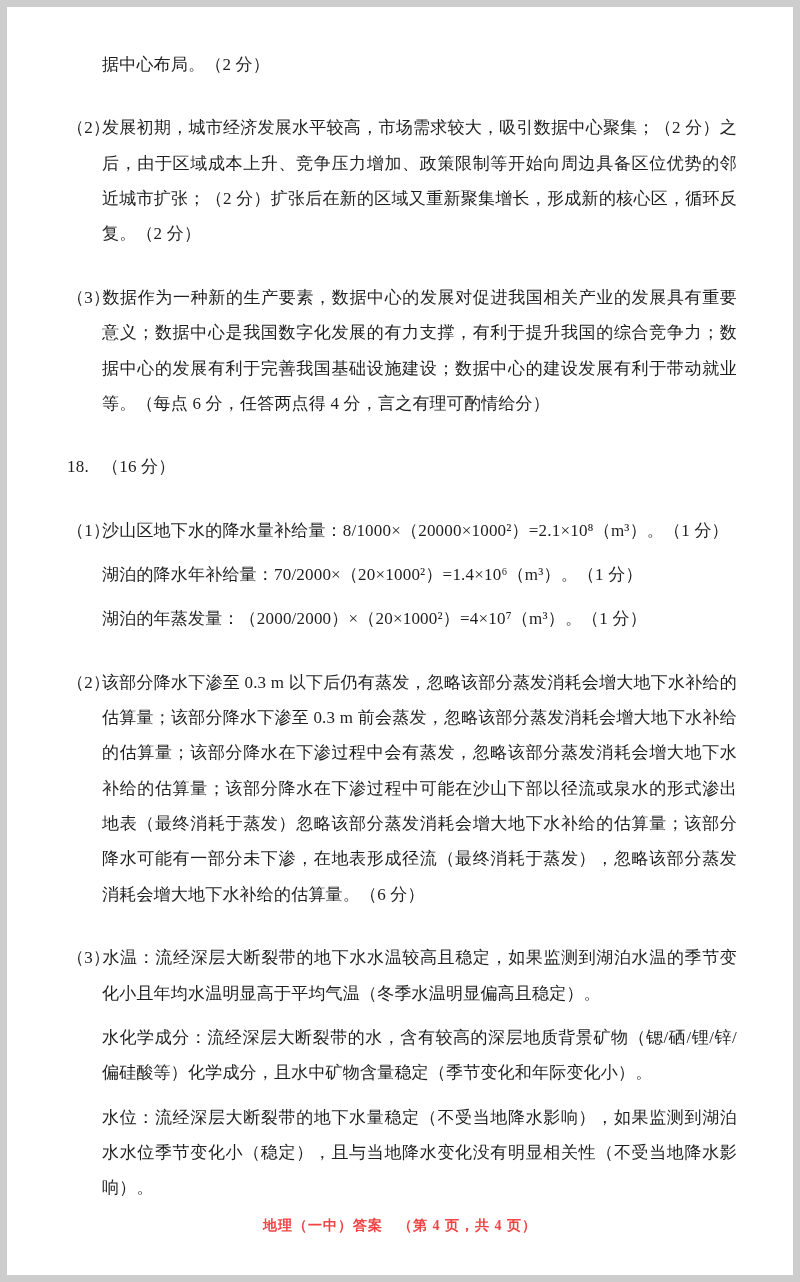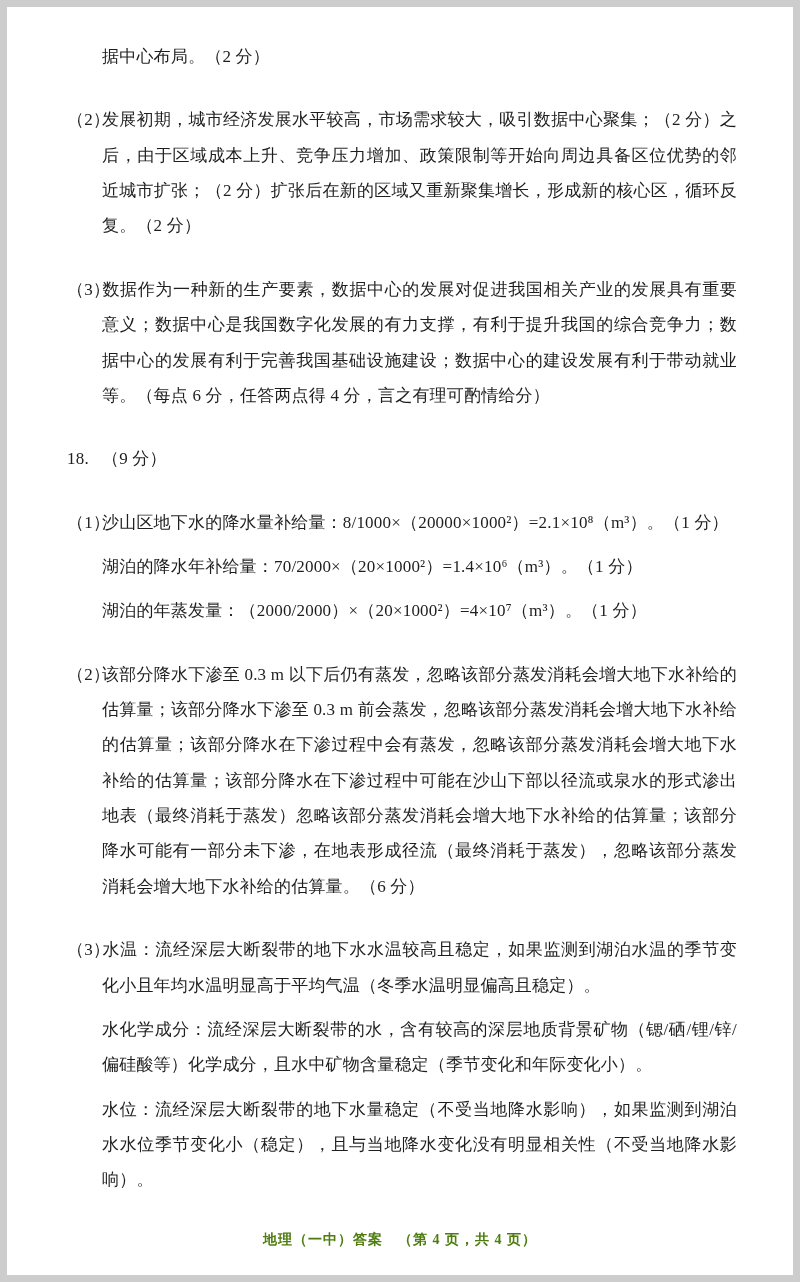--- a/index.html
+++ b/index.html
@@ -8,21 +8,21 @@
     background: #cdcdcd;
     font-family: "Liberation Serif", "DejaVu Serif", serif;
   }
   .page {
     position: relative;
     width: 786px;
     height: 1268px;
     margin: 7px auto;
     background: #ffffff;
     box-sizing: border-box;
-    padding: 32px 56px 120px 60px;
+    padding: 40px 56px 120px 60px;
     color: #1e1e1e;
     font-size: 17px;
   }
   .para {
     margin: 0 0 9px 0;
     line-height: 2.08;
     text-align: justify;
     letter-spacing: 0.2px;
   }
   .hang {
@@ -37,41 +37,41 @@
   }
   .indent {
     padding-left: 35px;
   }
   .q-head {
     text-align: left;
   }
   .footer {
     position: absolute;
     left: 0;
-    bottom: 26px;
+    bottom: 40px;
     width: 100%;
     text-align: center;
     font-size: 14px;
     font-weight: 600;
-    color: #4d7c0f;
+    color: #ef4444;
     letter-spacing: 1px;
   }
 </style>
 </head>
 <body>
 
 <div class="page">
 
   <p class="para indent"><span>据中心布局。（2 分）</span></p>
 
   <p class="para hang"><span class="label">（2）</span><span>发展初期，城市经济发展水平较高，市场需求较大，吸引数据中心聚集；（2 分）之后，由于区域成本上升、竞争压力增加、政策限制等开始向周边具备区位优势的邻近城市扩张；（2 分）扩张后在新的区域又重新聚集增长，形成新的核心区，循环反复。（2 分）</span></p>
 
   <p class="para hang"><span class="label">（3）</span><span>数据作为一种新的生产要素，数据中心的发展对促进我国相关产业的发展具有重要意义；数据中心是我国数字化发展的有力支撑，有利于提升我国的综合竞争力；数据中心的发展有利于完善我国基础设施建设；数据中心的建设发展有利于带动就业等。（每点 6 分，任答两点得 4 分，言之有理可酌情给分）</span></p>
 
-  <p class="para hang q-head"><span class="label">18.</span><span>（9 分）</span></p>
+  <p class="para hang q-head"><span class="label">18.</span><span>（16 分）</span></p>
 
   <p class="para hang"><span class="label">（1）</span><span>沙山区地下水的降水量补给量：8/1000×（20000×1000²）=2.1×10⁸（m³）。（1 分）</span></p>
 
   <p class="para indent"><span>湖泊的降水年补给量：70/2000×（20×1000²）=1.4×10⁶（m³）。（1 分）</span></p>
 
 
   <p class="para indent"><span>湖泊的年蒸发量：（2000/2000）×（20×1000²）=4×10⁷（m³）。（1 分）</span></p>
 
   <p class="para hang"><span class="label">（2）</span><span>该部分降水下渗至 0.3 m 以下后仍有蒸发，忽略该部分蒸发消耗会增大地下水补给的估算量；该部分降水下渗至 0.3 m 前会蒸发，忽略该部分蒸发消耗会增大地下水补给的估算量；该部分降水在下渗过程中会有蒸发，忽略该部分蒸发消耗会增大地下水补给的估算量；该部分降水在下渗过程中可能在沙山下部以径流或泉水的形式渗出地表（最终消耗于蒸发）忽略该部分蒸发消耗会增大地下水补给的估算量；该部分降水可能有一部分未下渗，在地表形成径流（最终消耗于蒸发），忽略该部分蒸发消耗会增大地下水补给的估算量。（6 分）</span></p>
 

